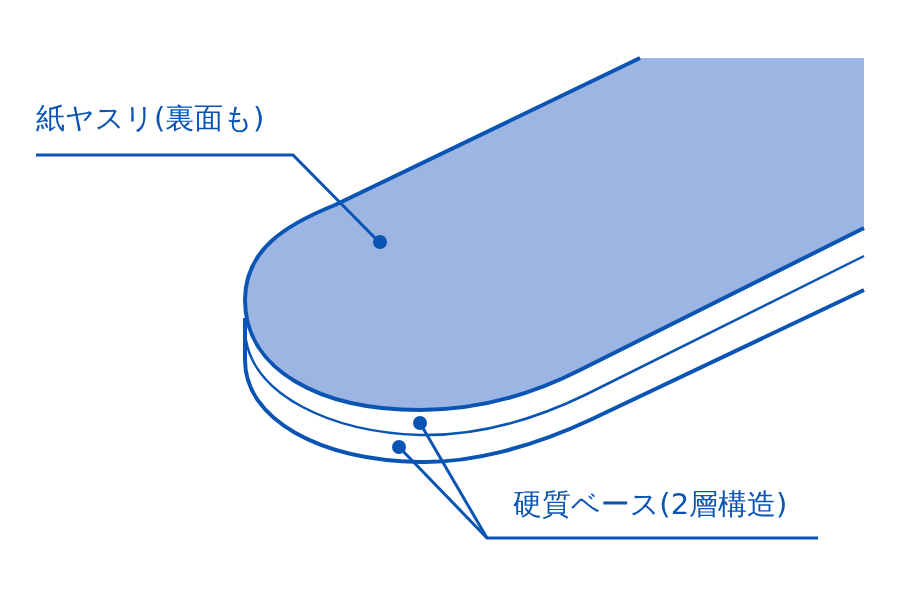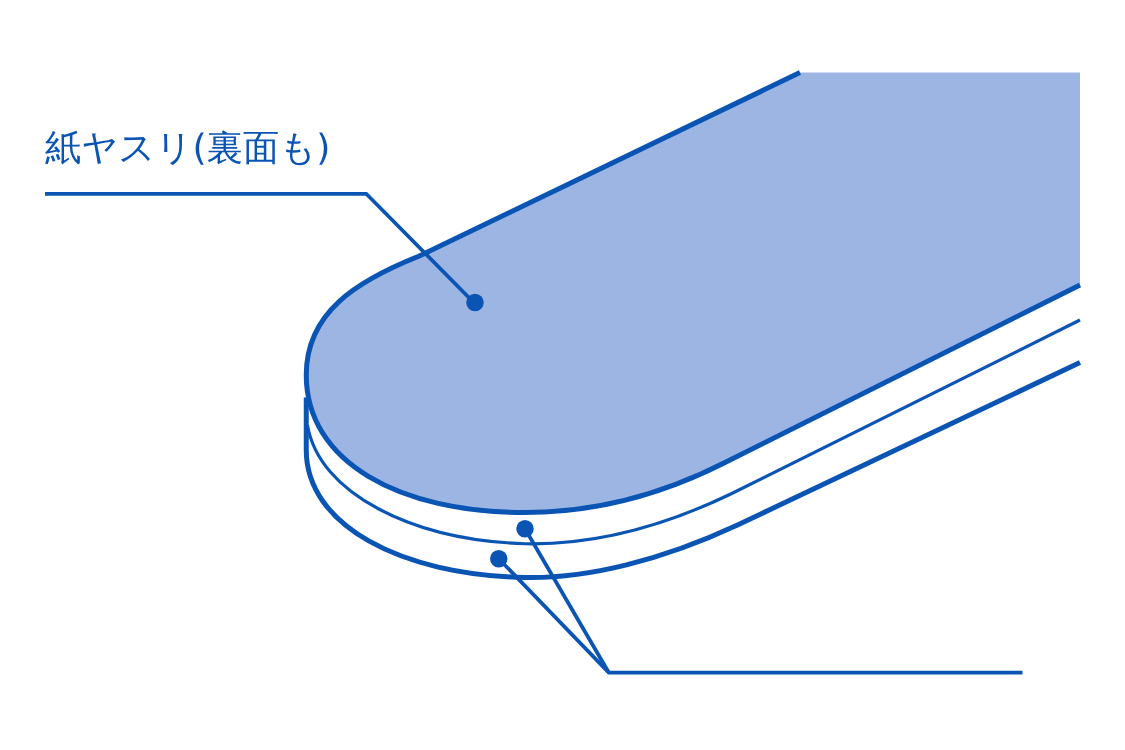--- a/index.html
+++ b/index.html
@@ -57,13 +57,14 @@
     <path d="M 36 155 L 293 155 L 379 242" fill="none" stroke="#0a55b4" stroke-width="3"></path>
     <circle cx="380" cy="242" r="7" fill="#0a55b4"></circle>
 
     <path d="M 420 423 L 487 538" fill="none" stroke="#0a55b4" stroke-width="3"></path>
     <path d="M 399 447 L 487 538 L 818 538" fill="none" stroke="#0a55b4" stroke-width="3"></path>
     <circle cx="420" cy="423" r="7" fill="#0a55b4"></circle>
     <circle cx="399" cy="447" r="7" fill="#0a55b4"></circle>
   </svg>
 
   <div class="label label-top">紙ヤスリ(裏面も)</div>
+  <div class="label label-bottom">硬質ベース(2層構造)</div>
 </div>
 
 </body></html>

